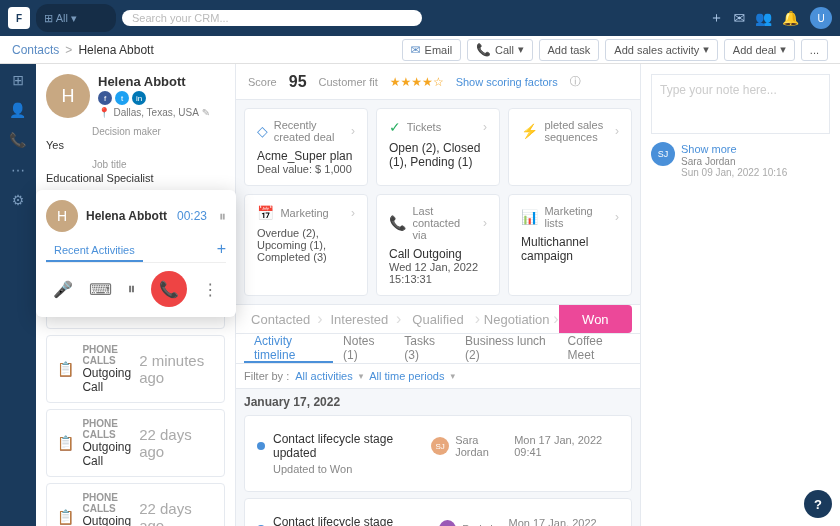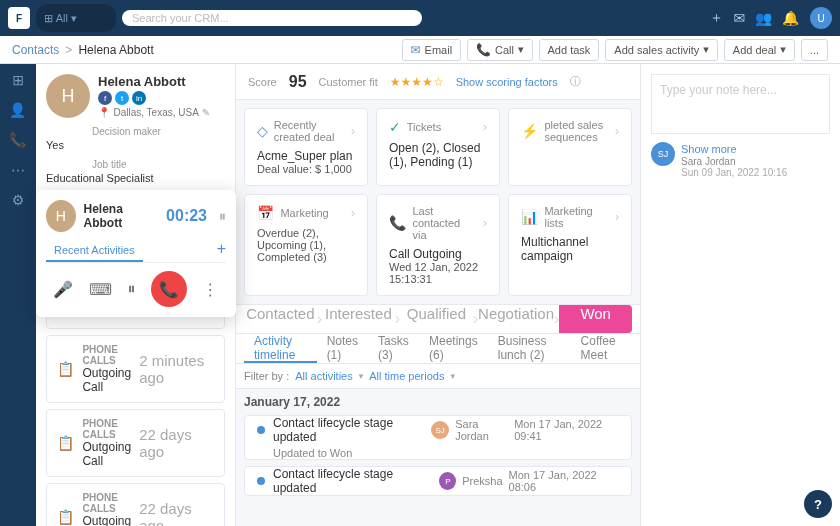--- a/index.html
+++ b/index.html
@@ -118,21 +118,21 @@
       width: 200px;
       background: #fff;
       border-radius: 6px;
       box-shadow: 0 4px 20px rgba(0,0,0,0.2);
       z-index: 10;
       padding: 10px;
     }
     .call-header { display: flex; align-items: center; gap: 8px; margin-bottom: 8px; }
     .call-avatar { width: 32px; height: 32px; border-radius: 50%; background: #c8a882; display: flex; align-items: center; justify-content: center; font-size: 14px; color: #fff; }
     .call-name { font-weight: 600; font-size: 12px; }
-    .call-timer { margin-left: auto; font-size: 16px; color: #4a90d9; font-weight: 700; }
+    .call-timer { margin-left: auto; font-size: 12px; color: #4a90d9; font-weight: 400; }
     .call-pause { color: #aaa; font-size: 14px; margin-left: 4px; cursor: pointer; }
     .call-tabs { display: flex; border-bottom: 1px solid #eee; margin-bottom: 8px; }
     .call-tab { font-size: 11px; color: #888; padding: 4px 8px; cursor: pointer; }
     .call-tab.active { color: #4a90d9; border-bottom: 2px solid #4a90d9; }
     .call-add { margin-left: auto; color: #4a90d9; font-size: 16px; cursor: pointer; }
     .call-actions { display: flex; justify-content: space-around; align-items: center; margin-top: 8px; }
     .call-action-btn { display: flex; flex-direction: column; align-items: center; gap: 2px; cursor: pointer; }
     .call-action-icon { font-size: 16px; color: #777; }
     .call-end-btn { width: 36px; height: 36px; border-radius: 50%; background: #e44; display: flex; align-items: center; justify-content: center; font-size: 16px; color: #fff; cursor: pointer; }
 
@@ -233,22 +233,22 @@
       background: #fff;
       border-top: 1px solid #e5e9ef;
       border-bottom: 1px solid #e5e9ef;
       display: flex; align-items: center;
       height: 30px;
       padding: 0 8px;
       gap: 0;
     }
     .pipeline-stage {
       flex: 1;
-      display: flex; justify-content: center;
-      font-size: 15px; color: #aaa;
+      display: flex; align-items: center; justify-content: center;
+      font-size: 13px; color: #aaa;
       height: 100%;
       position: relative;
     }
     .pipeline-stage.won { background: #ec4899; color: #fff; border-radius: 0 4px 4px 0; }
     .pipeline-arrow {
       color: #ddd; font-size: 16px;
     }
 
     
     .tab-bar {
@@ -284,21 +284,21 @@
     
     .timeline-date {
       padding: 6px 8px;
       font-size: 12px; font-weight: 600; color: #555;
     }
     .timeline-item {
       background: #fff;
       border: 1px solid #e5e9ef;
       border-radius: 4px;
       margin: 0 8px 6px 8px;
-      padding: 0 12px;
+      padding: 16px 12px;
     }
     .timeline-item-header {
       display: flex; align-items: center; gap: 8px;
     }
     .tl-dot { width: 8px; height: 8px; border-radius: 50%; background: #4a90d9; flex-shrink: 0; }
     .tl-label { font-size: 12px; color: #333; }
     .tl-meta { font-size: 11px; color: #888; margin-left: auto; display: flex; align-items: center; gap: 6px; }
     .tl-avatar { background: #e8a87c; }
     .tl-sub { font-size: 11px; color: #888; margin-top: 3px; padding-left: 16px; }
 
@@ -573,21 +573,20 @@
       <span class="pipeline-arrow">›</span>
       <div class="pipeline-stage won">
         <span>Won</span>
       </div>
     </div>
 
     <div class="tab-bar">
       <div class="tab-item active">Activity timeline</div>
       <div class="tab-item">Notes (1)</div>
       <div class="tab-item">Tasks (3)</div>
-      <div class="tab-item">Meetings (6)</div>
       <div class="tab-item">Business lunch (2)</div>
       <div class="tab-item">Coffee Meet</div>
     </div>
 
     <div class="filter-bar">
       <span class="filter-label">Filter by :</span>
       <span class="filter-chip">All activities</span>
       <span class="filter-arrow">▾</span>
       <span class="filter-chip">All time periods</span>
       <span class="filter-arrow">▾</span>

